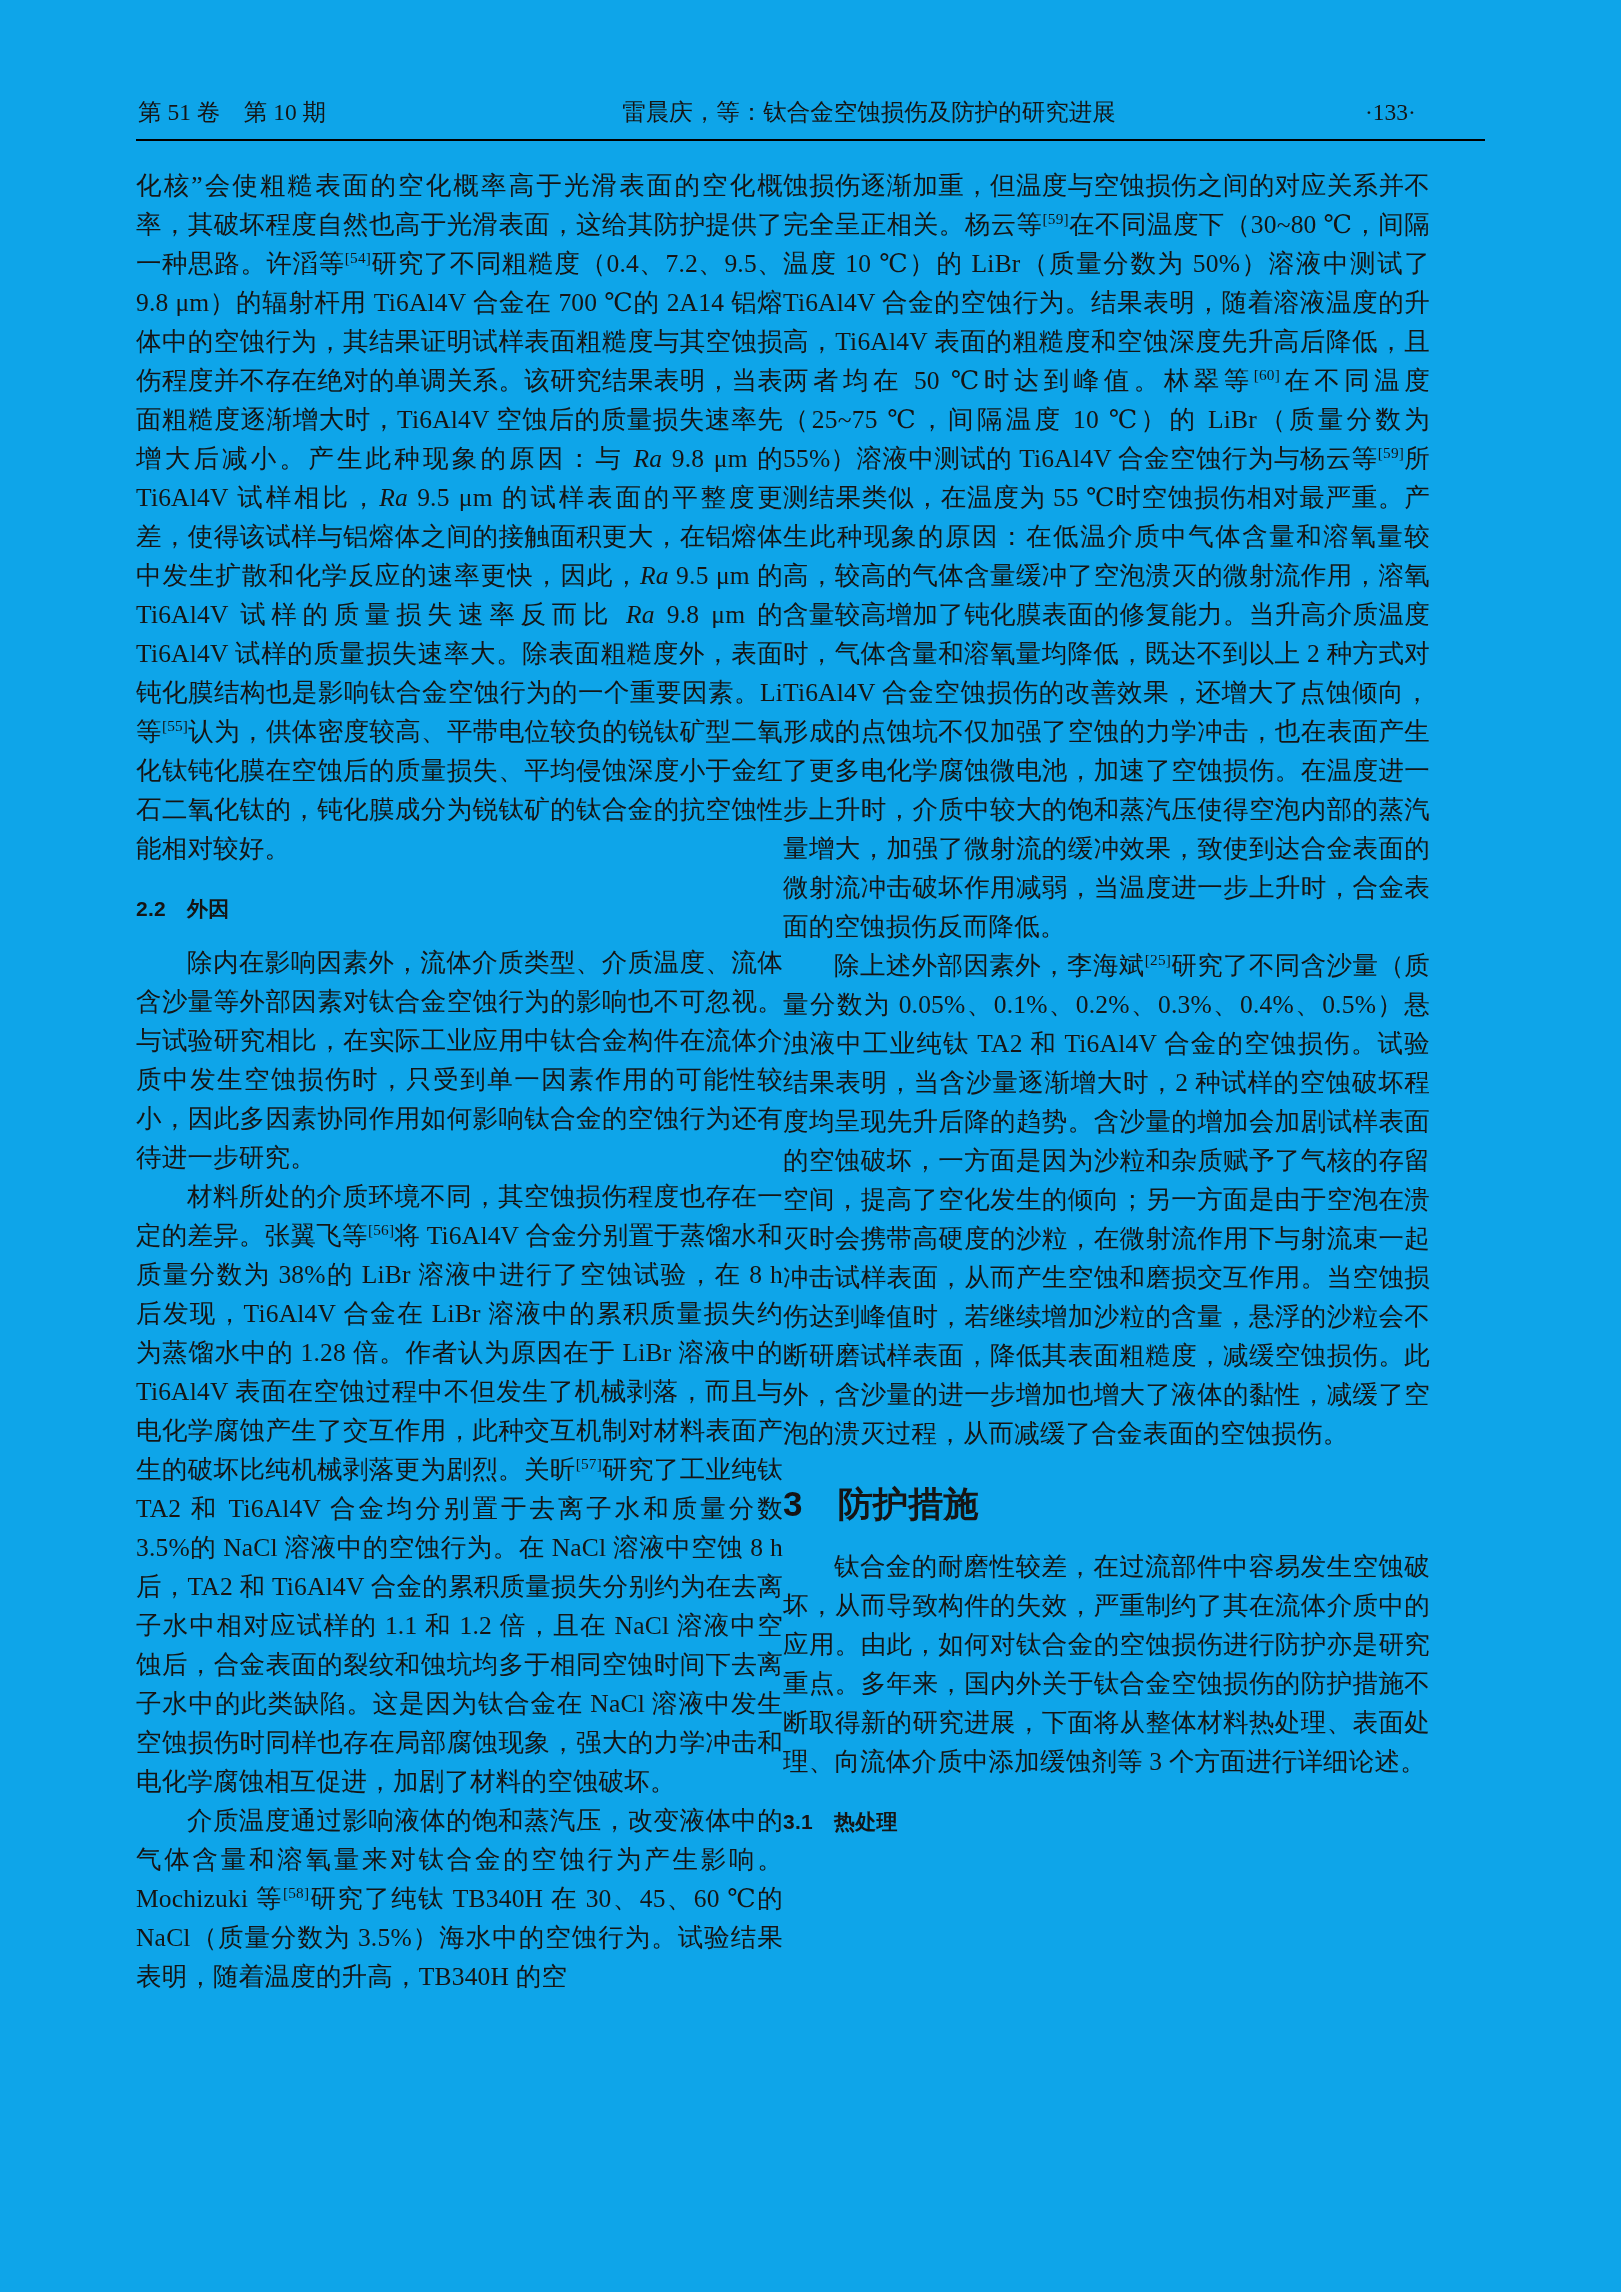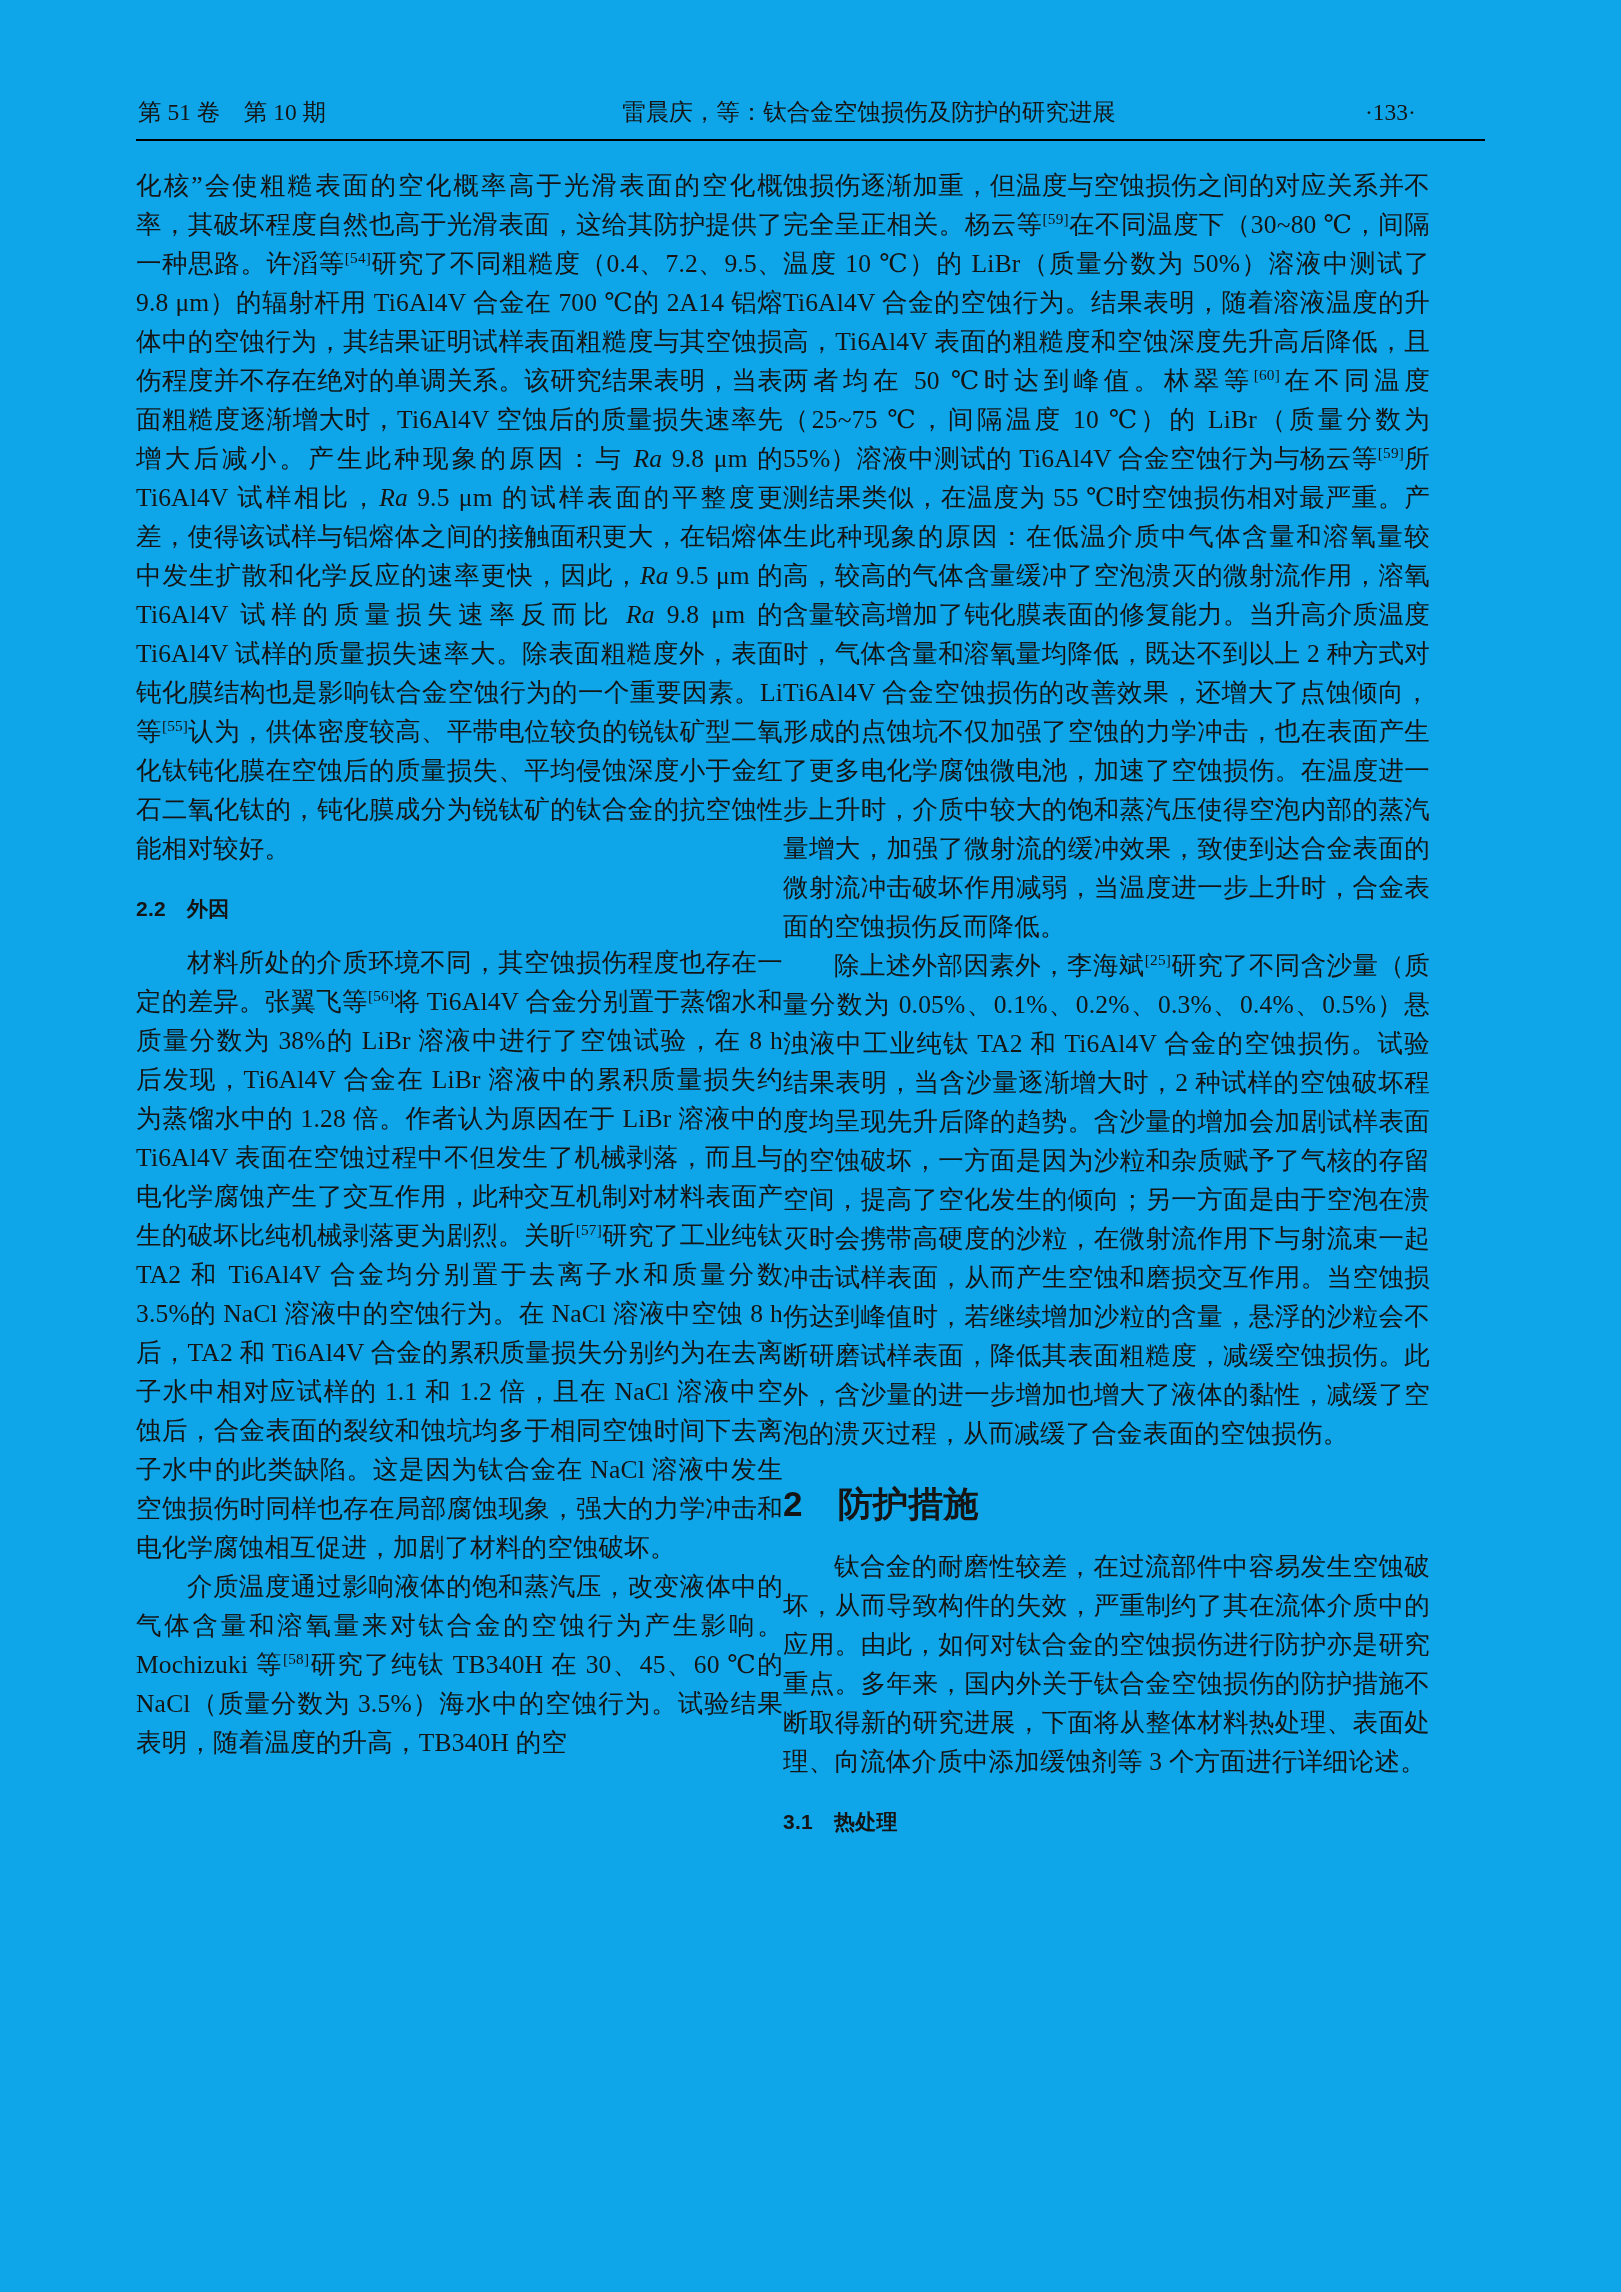--- a/index.html
+++ b/index.html
@@ -80,28 +80,29 @@
     <span class="head-right">·133·</span>
   </header>
 
   <div class="header-rule"></div>
 
   <main class="columns">
 
     <section class="col">
       <p class="noindent rich">化核”会使粗糙表面的空化概率高于光滑表面的空化概率，其破坏程度自然也高于光滑表面，这给其防护提供了一种思路。许滔等<sup>[54]</sup>研究了不同粗糙度（0.4、7.2、9.5、9.8 μm）的辐射杆用 Ti6Al4V 合金在 700 ℃的 2A14 铝熔体中的空蚀行为，其结果证明试样表面粗糙度与其空蚀损伤程度并不存在绝对的单调关系。该研究结果表明，当表面粗糙度逐渐增大时，Ti6Al4V 空蚀后的质量损失速率先增大后减小。产生此种现象的原因：与 <i>Ra</i> 9.8 μm 的 Ti6Al4V 试样相比，<i>Ra</i> 9.5 μm 的试样表面的平整度更差，使得该试样与铝熔体之间的接触面积更大，在铝熔体中发生扩散和化学反应的速率更快，因此，<i>Ra</i> 9.5 μm 的 Ti6Al4V 试样的质量损失速率反而比 <i>Ra</i> 9.8 μm 的 Ti6Al4V 试样的质量损失速率大。除表面粗糙度外，表面钝化膜结构也是影响钛合金空蚀行为的一个重要因素。Li 等<sup>[55]</sup>认为，供体密度较高、平带电位较负的锐钛矿型二氧化钛钝化膜在空蚀后的质量损失、平均侵蚀深度小于金红石二氧化钛的，钝化膜成分为锐钛矿的钛合金的抗空蚀性能相对较好。</p>
       <h3 class="subsec">2.2　外因</h3>
+      <p class="rich">除内在影响因素外，流体介质类型、介质温度、流体含沙量等外部因素对钛合金空蚀行为的影响也不可忽视。与试验研究相比，在实际工业应用中钛合金构件在流体介质中发生空蚀损伤时，只受到单一因素作用的可能性较小，因此多因素协同作用如何影响钛合金的空蚀行为还有待进一步研究。</p>
       <p class="rich">材料所处的介质环境不同，其空蚀损伤程度也存在一定的差异。张翼飞等<sup>[56]</sup>将 Ti6Al4V 合金分别置于蒸馏水和质量分数为 38%的 LiBr 溶液中进行了空蚀试验，在 8 h 后发现，Ti6Al4V 合金在 LiBr 溶液中的累积质量损失约为蒸馏水中的 1.28 倍。作者认为原因在于 LiBr 溶液中的 Ti6Al4V 表面在空蚀过程中不但发生了机械剥落，而且与电化学腐蚀产生了交互作用，此种交互机制对材料表面产生的破坏比纯机械剥落更为剧烈。关昕<sup>[57]</sup>研究了工业纯钛 TA2 和 Ti6Al4V 合金均分别置于去离子水和质量分数 3.5%的 NaCl 溶液中的空蚀行为。在 NaCl 溶液中空蚀 8 h 后，TA2 和 Ti6Al4V 合金的累积质量损失分别约为在去离子水中相对应试样的 1.1 和 1.2 倍，且在 NaCl 溶液中空蚀后，合金表面的裂纹和蚀坑均多于相同空蚀时间下去离子水中的此类缺陷。这是因为钛合金在 NaCl 溶液中发生空蚀损伤时同样也存在局部腐蚀现象，强大的力学冲击和电化学腐蚀相互促进，加剧了材料的空蚀破坏。</p>
       <p class="rich">介质温度通过影响液体的饱和蒸汽压，改变液体中的气体含量和溶氧量来对钛合金的空蚀行为产生影响。Mochizuki 等<sup>[58]</sup>研究了纯钛 TB340H 在 30、45、60 ℃的 NaCl（质量分数为 3.5%）海水中的空蚀行为。试验结果表明，随着温度的升高，TB340H 的空</p>
     </section>
 
     <section class="col">
       <p class="noindent rich">蚀损伤逐渐加重，但温度与空蚀损伤之间的对应关系并不完全呈正相关。杨云等<sup>[59]</sup>在不同温度下（30~80 ℃，间隔温度 10 ℃）的 LiBr（质量分数为 50%）溶液中测试了 Ti6Al4V 合金的空蚀行为。结果表明，随着溶液温度的升高，Ti6Al4V 表面的粗糙度和空蚀深度先升高后降低，且两者均在 50 ℃时达到峰值。林翠等<sup>[60]</sup>在不同温度（25~75 ℃，间隔温度 10 ℃）的 LiBr（质量分数为 55%）溶液中测试的 Ti6Al4V 合金空蚀行为与杨云等<sup>[59]</sup>所测结果类似，在温度为 55 ℃时空蚀损伤相对最严重。产生此种现象的原因：在低温介质中气体含量和溶氧量较高，较高的气体含量缓冲了空泡溃灭的微射流作用，溶氧含量较高增加了钝化膜表面的修复能力。当升高介质温度时，气体含量和溶氧量均降低，既达不到以上 2 种方式对 Ti6Al4V 合金空蚀损伤的改善效果，还增大了点蚀倾向，形成的点蚀坑不仅加强了空蚀的力学冲击，也在表面产生了更多电化学腐蚀微电池，加速了空蚀损伤。在温度进一步上升时，介质中较大的饱和蒸汽压使得空泡内部的蒸汽量增大，加强了微射流的缓冲效果，致使到达合金表面的微射流冲击破坏作用减弱，当温度进一步上升时，合金表面的空蚀损伤反而降低。</p>
       <p class="rich">除上述外部因素外，李海斌<sup>[25]</sup>研究了不同含沙量（质量分数为 0.05%、0.1%、0.2%、0.3%、0.4%、0.5%）悬浊液中工业纯钛 TA2 和 Ti6Al4V 合金的空蚀损伤。试验结果表明，当含沙量逐渐增大时，2 种试样的空蚀破坏程度均呈现先升后降的趋势。含沙量的增加会加剧试样表面的空蚀破坏，一方面是因为沙粒和杂质赋予了气核的存留空间，提高了空化发生的倾向；另一方面是由于空泡在溃灭时会携带高硬度的沙粒，在微射流作用下与射流束一起冲击试样表面，从而产生空蚀和磨损交互作用。当空蚀损伤达到峰值时，若继续增加沙粒的含量，悬浮的沙粒会不断研磨试样表面，降低其表面粗糙度，减缓空蚀损伤。此外，含沙量的进一步增加也增大了液体的黏性，减缓了空泡的溃灭过程，从而减缓了合金表面的空蚀损伤。</p>
-      <h2 class="sec">2　防护措施</h2>
+      <h2 class="sec">3　防护措施</h2>
       <p class="rich">钛合金的耐磨性较差，在过流部件中容易发生空蚀破坏，从而导致构件的失效，严重制约了其在流体介质中的应用。由此，如何对钛合金的空蚀损伤进行防护亦是研究重点。多年来，国内外关于钛合金空蚀损伤的防护措施不断取得新的研究进展，下面将从整体材料热处理、表面处理、向流体介质中添加缓蚀剂等 3 个方面进行详细论述。</p>
       <h3 class="subsec">3.1　热处理</h3>
     </section>
 
   </main>
 
 </div>
 
 
 </body></html>

